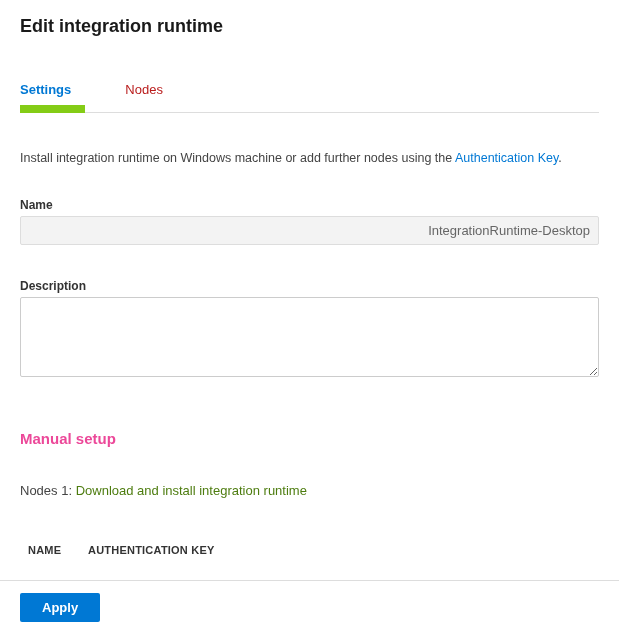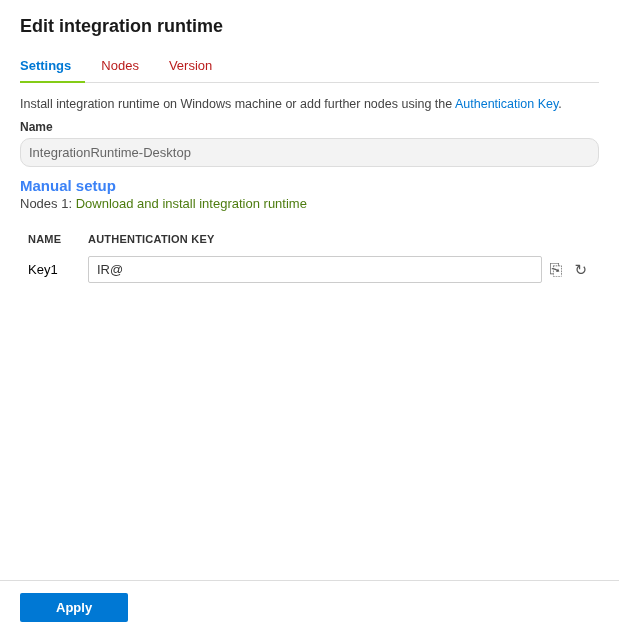--- a/index.html
+++ b/index.html
@@ -1,15 +1,15 @@
 <!DOCTYPE html>
 <html><head>
   <meta charset="utf-8">
   <style>
-    * { box-sizing: border-box; margin: 0; padding: 0; }
+    * { box-sizing: border-box; margin: 0; padding: 0; gap: 24px; }
     body {
       font-family: 'Segoe UI', Arial, sans-serif;
       font-size: 13px;
       color: #333;
       background: #fff;
       width: 619px;
       height: 634px;
       overflow: hidden;
       display: flex;
       flex-direction: column;
@@ -42,21 +42,21 @@
       cursor: pointer;
       font-size: 13px;
       color: #b91c1c;
       border-bottom: 2px solid transparent;
       position: relative;
       bottom: -1px;
     }
 
     .tab.active {
       color: #0078d4;
-      border-bottom: 2px solid #84cc16;
+      border-bottom: 8px solid #84cc16;
       font-weight: 600;
     }
 
     .info-text {
       font-size: 12.5px;
       color: #444;
       margin-bottom: 6px;
       line-height: 1.5;
     }
 
@@ -72,21 +72,22 @@
       margin-bottom: 4px;
     }
 
     .field-input-disabled {
       width: 100%;
       padding: 6px 8px;
       border: 1px solid #ddd;
       background: #f3f3f3;
       color: #666;
       font-size: 13px;
-      border-radius: 10px;
+      border-radius: 2px;
+      text-align: right;
     }
 
     .field-textarea {
       width: 100%;
       height: 80px;
       padding: 6px 8px;
       border: 1px solid #ccc;
       background: #fff;
       font-size: 13px;
       border-radius: 2px;
@@ -94,22 +95,22 @@
       margin-bottom: 16px;
     }
 
     .field-group {
       margin-bottom: 10px;
     }
 
     .section-title {
       font-size: 15px;
       font-weight: 600;
-      color: #3b82f6;
-      margin-bottom: 0;
+      color: #ec4899;
+      margin-bottom: 10px;
     }
 
     .step-text {
       font-size: 13px;
       color: #444;
       margin-bottom: 6px;
       line-height: 1.5;
     }
 
     .step-text a {
@@ -184,21 +185,21 @@
       display: flex;
       justify-content: space-between;
       align-items: center;
       background: #fff;
     }
 
     .btn-apply {
       background: #0078d4;
       color: #fff;
       border: none;
-      padding: 7px 36px;
+      padding: 7px 22px;
       font-size: 13px;
       border-radius: 2px;
       cursor: pointer;
       font-weight: 600;
     }
 
     .btn-cancel {
       background: #fff;
       color: #333;
       border: 1px solid #ccc;
@@ -210,32 +211,35 @@
   </style>
 </head>
 <body>
 
 <div class="panel">
   <div class="panel-title">Edit integration runtime</div>
 
   <div class="tabs">
     <div class="tab active">Settings</div>
     <div class="tab">Nodes</div>
-    <div class="tab">Version</div>
   </div>
 
   <div class="info-text">
     <span>Install integration runtime on Windows machine or add further nodes using the </span><a href="#">Authentication Key</a><span>.</span>
   </div>
 
   <div class="field-group">
     <div class="field-label">Name</div>
     <input class="field-input-disabled" type="text" readonly="" value="IntegrationRuntime-Desktop" style="">
   </div>
 
+  <div class="field-group">
+    <div class="field-label">Description</div>
+    <textarea class="field-textarea" style=""></textarea>
+  </div>
 
   <div class="section-title">Manual setup</div>
 
   <div class="step-text">
     <span>Nodes 1: </span><a href="#">Download and install integration runtime</a>
   </div>
 
 
   <table class="keys-table">
     <thead>

